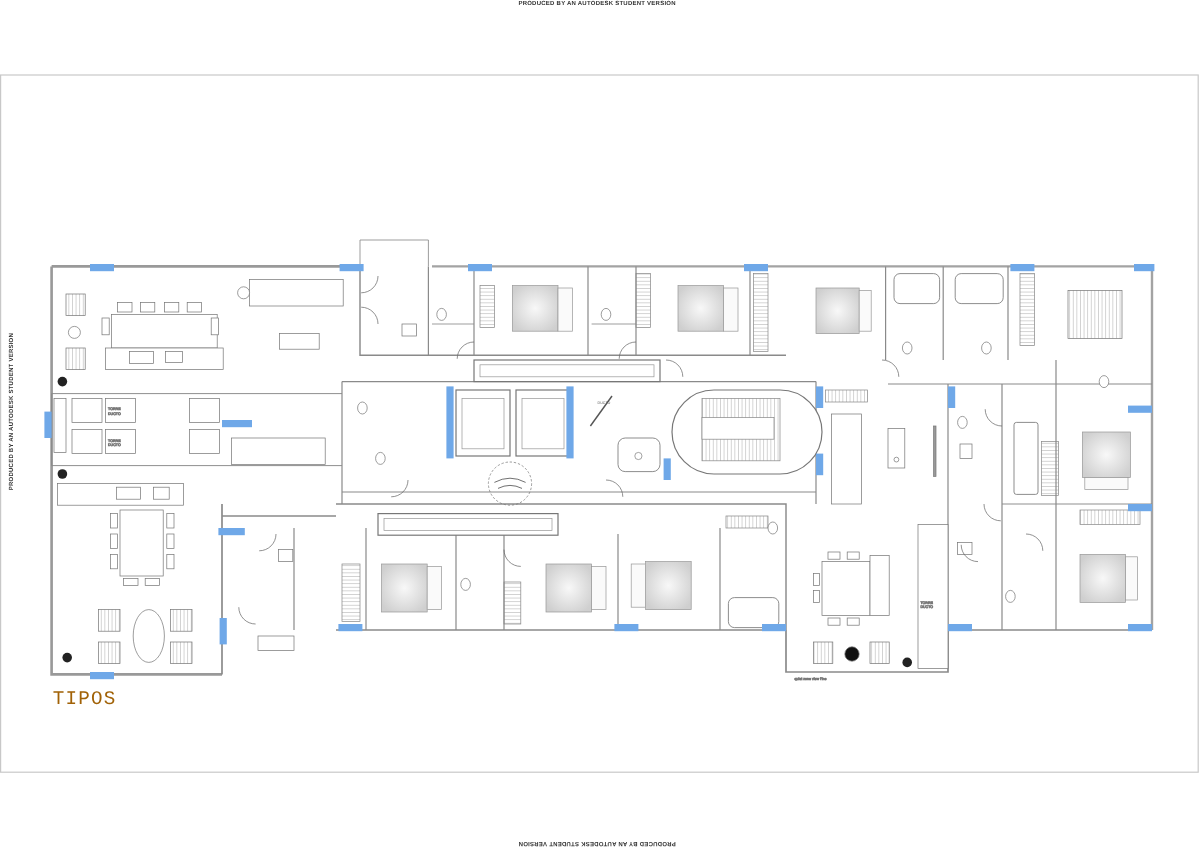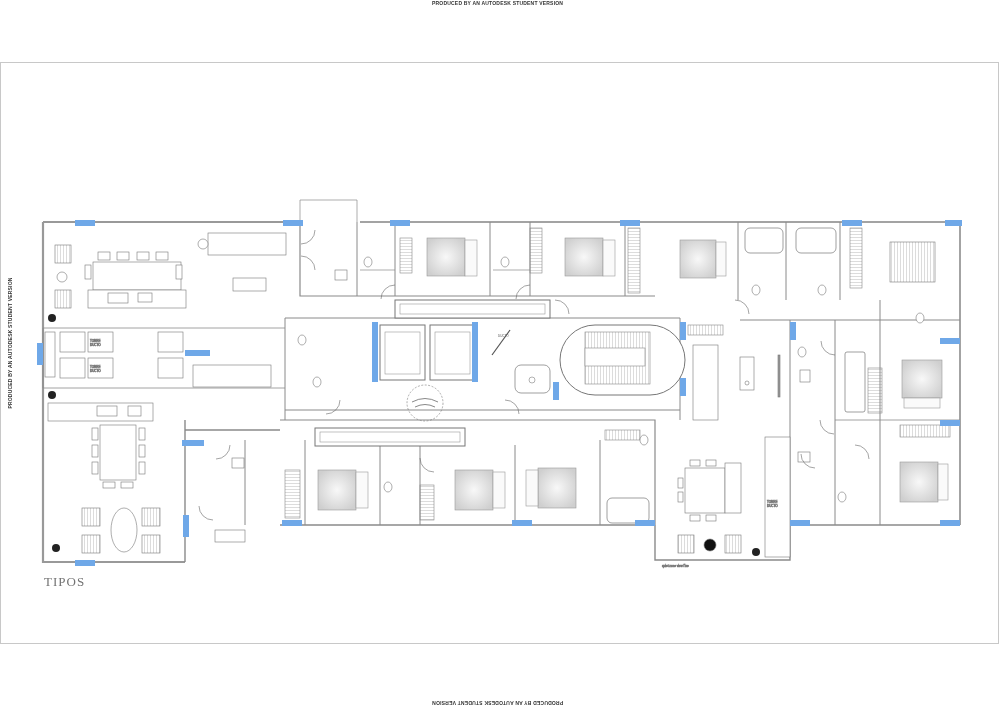--- a/index.html
+++ b/index.html
@@ -1,19 +1,19 @@
 <!DOCTYPE html>
 <html><head>
 <meta charset="utf-8">
 <style>
   html,body{margin:0;padding:0;background:#ffffff;}
   body{width:1000px;height:707px;position:relative;overflow:hidden;font-family:"Liberation Sans",sans-serif;}
   .watermark{position:absolute;font-size:5px;font-weight:bold;color:#333;letter-spacing:0.2px;white-space:nowrap;font-family:"Liberation Sans",sans-serif;}
   .frame{position:absolute;left:0;top:62px;width:999px;height:582px;border:1px solid #c8c8c8;box-sizing:border-box;}
-  .title{position:absolute;left:44px;top:574px;font-size:13px;color:#737373;letter-spacing:1px;font-family:Liberation Serif, serif;}
+  .title{position:absolute;left:44px;top:574px;font-size:16px;color:#a16207;letter-spacing:1px;font-family:Liberation Mono, monospace;}
   svg{position:absolute;left:0;top:0;}
   .tiny{font-size:3px;fill:#555;font-family:"Liberation Sans",sans-serif;}
 </style>
 </head>
 <body>
 
 <div class="watermark" style="left:432px;top:0px;">PRODUCED BY AN AUTODESK STUDENT VERSION</div>
 <div class="watermark" style="left:432px;top:700px;transform:rotate(180deg);">PRODUCED BY AN AUTODESK STUDENT VERSION</div>
 <div class="watermark" style="left:-56px;top:340px;transform:rotate(-90deg);">PRODUCED BY AN AUTODESK STUDENT VERSION</div>
 

